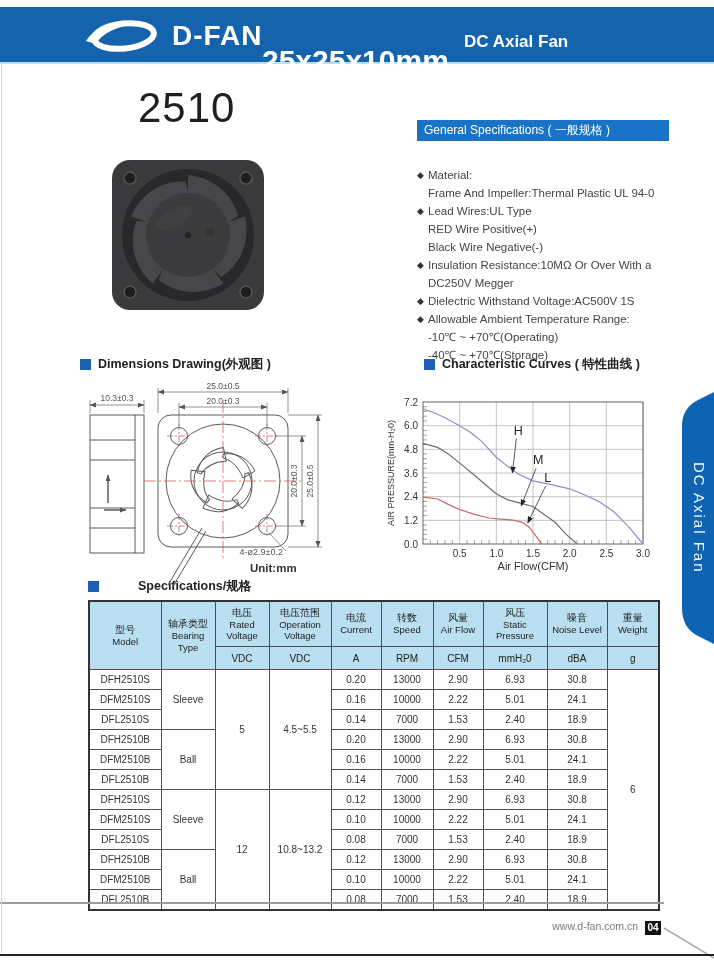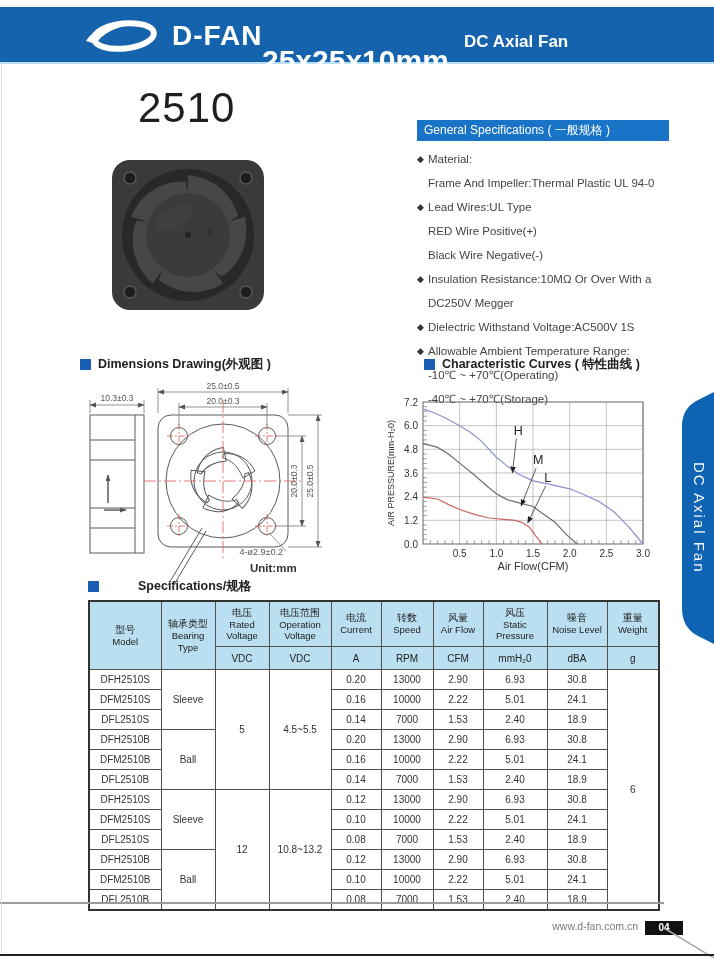--- a/index.html
+++ b/index.html
@@ -14,21 +14,21 @@
   .size-title{position:absolute;left:262px;top:13px;font-size:30px;font-weight:bold;color:#fff;margin-top:24px;}
   .band-subtitle{position:absolute;left:464px;top:25px;font-size:17px;font-weight:bold;color:#fff;}
 
   
   .model-number{position:absolute;left:138px;top:84px;font-size:42px;color:#1f1f1f;letter-spacing:1px;}
   .product-photo{position:absolute;left:104px;top:150px;}
 
   
   .gs-panel{position:absolute;left:417px;top:120px;width:252px;}
   .gs-header{height:21px;line-height:21px;background:#1974c8;color:#fff;font-size:12px;padding-left:7px;}
-  .gs-list{margin-top:6px;font-size:11.5px;line-height:24px;color:#444;}
+  .gs-list{margin-top:25px;font-size:11.5px;line-height:18px;color:#444;}
   .gs-line{padding-left:11px;}
   .gs-line.first{padding-left:0;}
   .gs-bullet{display:inline-block;width:11px;font-size:9px;color:#333;vertical-align:1px;}
 
   
   .sec-title{position:absolute;top:356px;font-size:12.5px;font-weight:bold;color:#222;display:flex;align-items:center;}
   .sec-title .sq{display:inline-block;width:11px;height:11px;background:#1b5fb5;margin-right:7px;}
   .sec-title.dims{left:80px;}
   .sec-title.curves{left:416px;padding-left:8px;}
   .sec-title.specs{top:578px;left:88px;gap:32px;}
@@ -57,21 +57,21 @@
   .spec-table thead tr.r1 th{height:44px;}
   .spec-table thead tr.r2 th{height:22px;font-size:10px;}
   .th-zh{display:block;font-size:10px;line-height:12px;}
   .th-en{display:block;font-size:9.5px;line-height:11.5px;}
   .spec-table tbody td{font-size:10px;color:#333;height:19px;}
 
   
   .footer-rule{position:absolute;left:0;top:902px;width:664px;height:2px;background:#9b9b9b;}
   .left-edge{position:absolute;left:1px;top:63px;width:1px;height:890px;background:#d7d7d7;}
   .site-text{position:absolute;left:500px;top:920px;width:138px;text-align:right;font-size:10.5px;color:#7a7a7a;}
-  .page-badge{position:absolute;left:645px;top:921px;width:38px;height:14px;background:#111;color:#fff;
+  .page-badge{position:absolute;left:645px;top:921px;width:16px;height:14px;background:#111;color:#fff;
               font-size:10px;font-weight:bold;text-align:center;line-height:14px;}
   .corner-diag{position:absolute;left:660px;top:918px;}
   .bottom-line{position:absolute;left:0;top:954px;width:714px;height:2px;background:#222;}
 </style>
 </head>
 <body>
 
 <div class="page">
 
   <div class="top-band">

